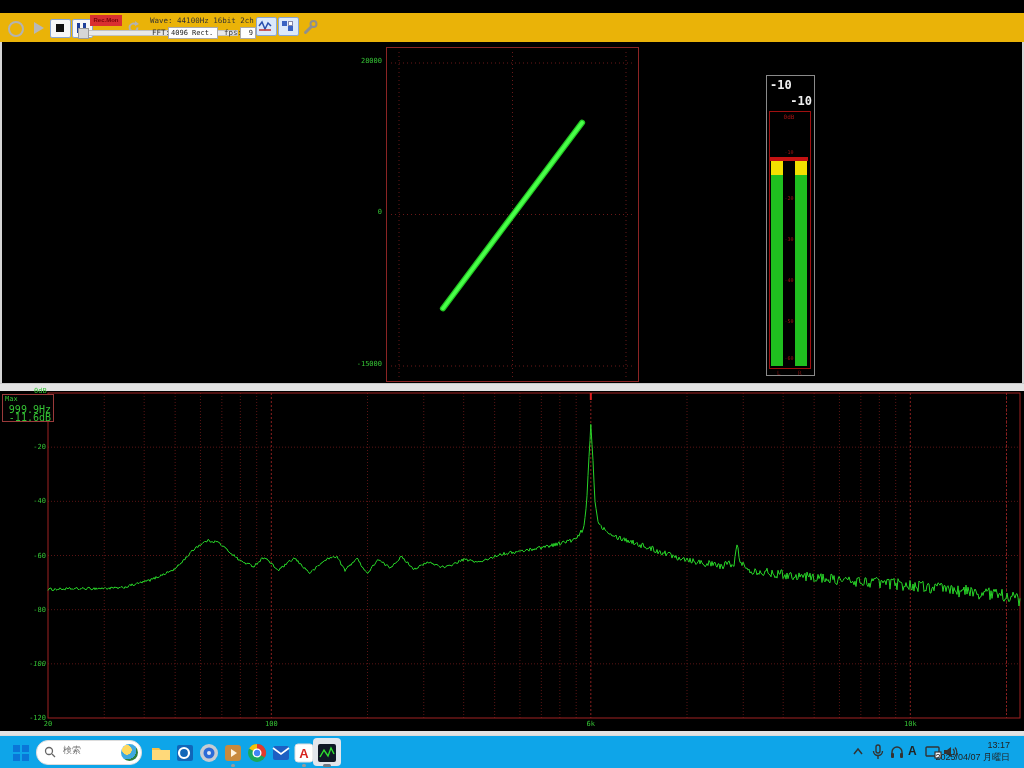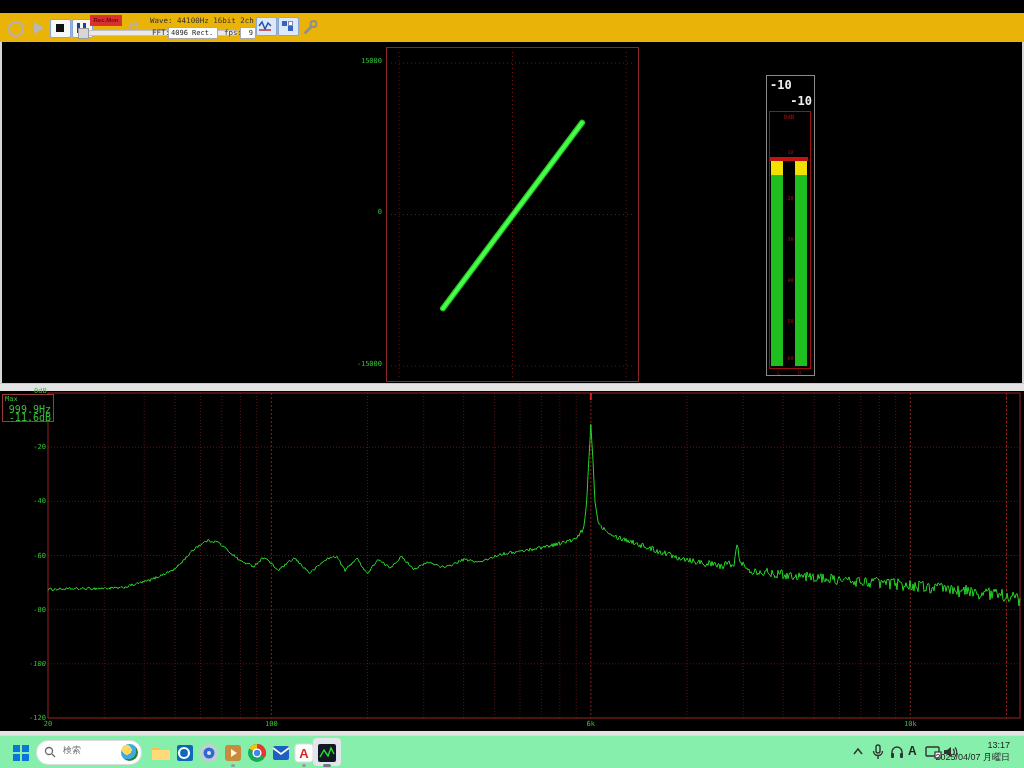--- a/index.html
+++ b/index.html
@@ -34,21 +34,21 @@
   .meter-db{position:absolute;font-family:"DejaVu Sans Mono",monospace;font-weight:bold;color:#f0f0f0;font-size:12px;}
   #meter-frame{position:absolute;left:2px;top:35px;width:40px;height:256px;border:1px solid #a01010;background:#000;}
   .rlab{position:absolute;width:38px;text-align:center;color:#a41414;font-family:"DejaVu Sans Mono",monospace;}
   .bar{position:absolute;width:12px;top:49px;bottom:2px;}
   .barfill{position:absolute;left:0;width:12px;}
   
   #spectrum-panel{left:0;top:391px;width:1024px;height:340px;background:#000;}
   #max-box{position:absolute;left:2px;top:3px;width:50px;height:26px;border:1px solid #9a3a3a;background:#020202;}
   #max-box .v{position:absolute;right:2px;font-family:"DejaVu Sans Mono",monospace;color:#35c335;font-size:10px;}
   
-  #taskbar{left:0;top:735px;width:1024px;height:33px;background:#86efac;border-top:1px solid #d9d9d9;}
+  #taskbar{left:0;top:735px;width:1024px;height:33px;background:#0ea5e9;border-top:1px solid #d9d9d9;}
   .tb-ico{position:absolute;top:5px;width:24px;height:24px;}
   .rundot{position:absolute;top:28px;width:4px;height:3px;border-radius:2px;background:#9a9a9a;}
   #search-box{position:absolute;left:36px;top:4px;width:104px;height:23px;border-radius:12px;
               background:#fff;border:1px solid #dcdcdc;}
   #search-input{position:absolute;left:24px;top:3px;width:56px;border:none;outline:none;font-size:9px;color:#444;background:transparent;}
   #clock{position:absolute;right:14px;top:3px;text-align:right;font-size:9px;line-height:12px;color:#222;}
 </style>
 </head>
 <body>
 
@@ -96,21 +96,21 @@
           <circle cx="10.5" cy="5" r="3" fill="none" stroke="#8f8f8f" stroke-width="2"></circle>
           <line x1="8" y1="8" x2="2.5" y2="13.5" stroke="#8f8f8f" stroke-width="3" stroke-linecap="round"></line>
         </svg>
     </div>
   </div>
 
   <div class="abs" id="content-bg"></div>
   <div class="abs win-edge" style="left:0;"></div>
   <div class="abs win-edge" style="left:1022px;"></div>
 
-  <div class="glabel xylab" style="top:57px;">15000</div>
+  <div class="glabel xylab" style="top:57px;">28000</div>
   <div class="glabel xylab" style="top:208px;">0</div>
   <div class="glabel xylab" style="top:360px;">-15000</div>
 
   <div class="abs" id="xy-box">
     <svg id="xy-svg" width="251" height="333">
         <line x1="12" y1="4" x2="12" y2="329" stroke="#6b1818" stroke-width="1" stroke-dasharray="1 3"></line>
         <line x1="125.5" y1="4" x2="125.5" y2="329" stroke="#6b1818" stroke-width="1" stroke-dasharray="1 3"></line>
         <line x1="239" y1="4" x2="239" y2="329" stroke="#6b1818" stroke-width="1" stroke-dasharray="1 3"></line>
         <line x1="4" y1="15" x2="247" y2="15" stroke="#6b1818" stroke-width="1" stroke-dasharray="1 3"></line>
         <line x1="4" y1="166.5" x2="247" y2="166.5" stroke="#6b1818" stroke-width="1" stroke-dasharray="1 3"></line>

